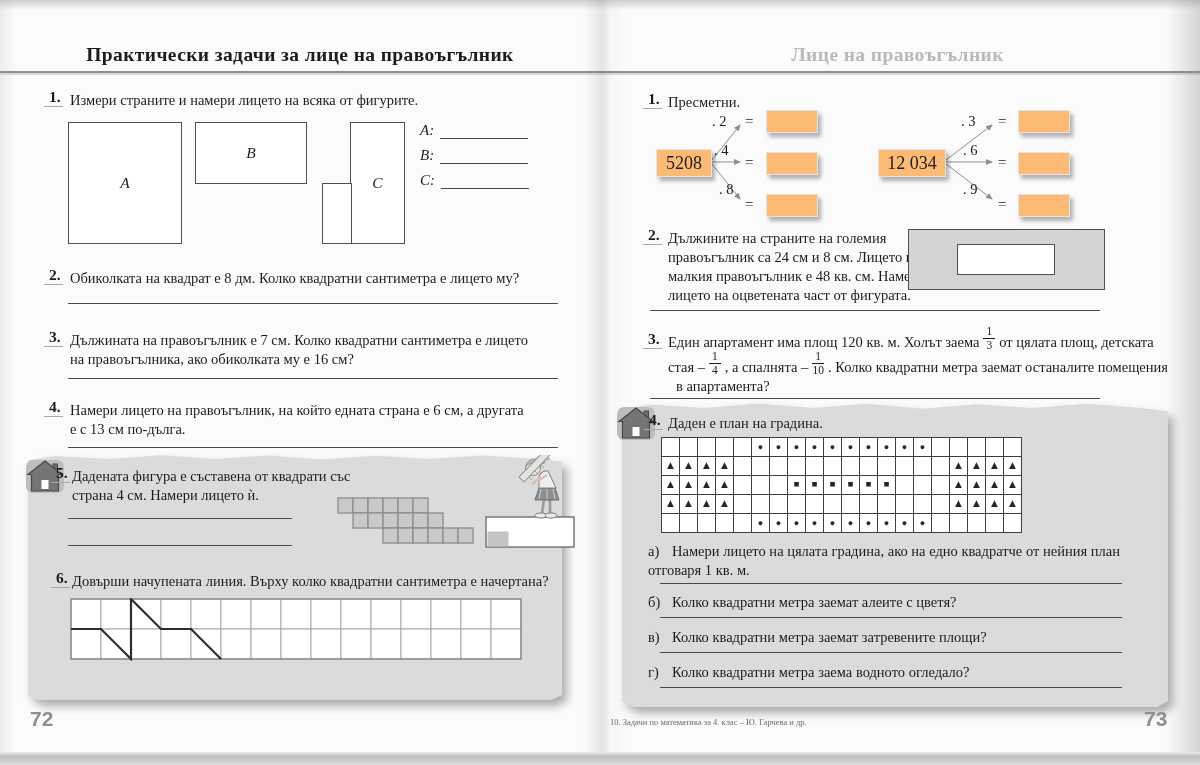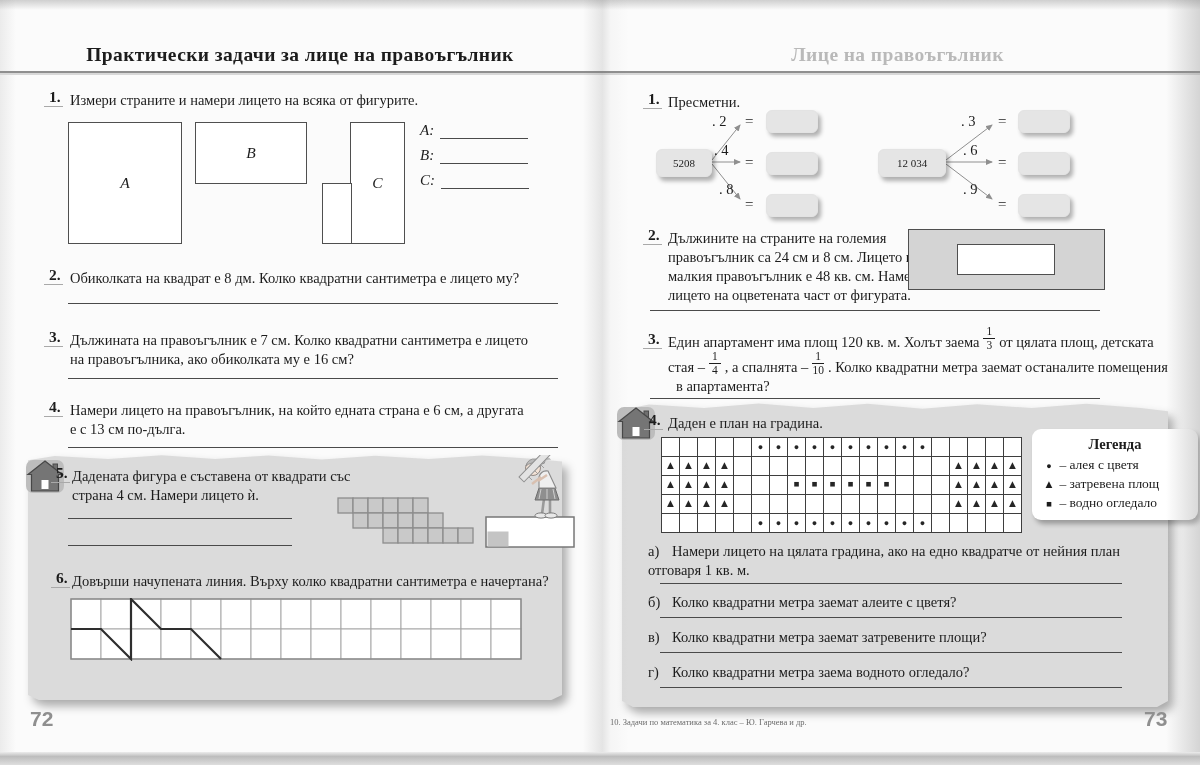--- a/index.html
+++ b/index.html
@@ -23,23 +23,23 @@
   
   .rect-fig{border:1.5px solid #4f4f4f;background:#fff;display:flex;align-items:center;justify-content:center;}
   .fig-label{font-style:italic;font-size:15.5px;}
   .ans-row{display:flex;align-items:flex-end;font-style:italic;font-size:15px;}
   .ans-row .line{display:inline-block;width:88px;border-bottom:1.4px solid #4a4a4a;margin-left:6px;}
   
   .panel-wrap{filter:drop-shadow(5px 6px 5px rgba(0,0,0,0.32));}
   .panel-shape{width:100%;height:100%;background:#dbdbdb;
     clip-path:polygon(0% 2.5%,5% 0.8%,15% 2%,25% 0.5%,35% 2%,45% 0.6%,55% 2.2%,65% 0.7%,75% 2%,85% 0.6%,95% 2%,100% 3%,100% 98%,98% 100%,2% 100%,0% 98%);}
   
-  .wbox{position:absolute;background:#e5e5e5;border:1px solid #e3e3e3;border-radius:6px;
+  .wbox{position:absolute;background:#fdba74;border:1px solid #e3e3e3;border-radius:0;
     box-shadow:3px 3.5px 4px rgba(0,0,0,0.30);display:flex;align-items:center;justify-content:center;
-    font-size:11px;}
+    font-size:18px;}
   .mult{position:absolute;font-size:14.5px;}
   .eq{position:absolute;font-size:15px;}
   .arrows line{stroke:#8f8f8f;stroke-width:1;}
   
   .t2r-outer{border:1.5px solid #4f4f4f;background:#d4d4d4;}
   .t2r-inner{border:1.2px solid #4f4f4f;background:#fff;}
   
   .fracline{display:flex;align-items:flex-end;font-size:14.5px;}
   .frac{display:inline-block;text-align:center;font-size:11.5px;line-height:1.08;margin:0 4px;vertical-align:middle;}
   .frac .n{display:block;border-bottom:1.1px solid #1c1c1c;padding:0 3px;}
@@ -510,26 +510,20 @@
       <div class="gcell">
         <span class="sym-dot">●</span>
       </div>
       <div class="gcell"></div>
       <div class="gcell"></div>
       <div class="gcell"></div>
       <div class="gcell"></div>
       <div class="gcell"></div>
     </div>
 
-  <div class="abs legend" style="left:1032px;top:429px;width:146px;">
-    <div class="legend-title">Легенда</div>
-    <div class="legend-item"><span class="ls sym-dot">●</span> <span>– алея с цветя</span></div>
-    <div class="legend-item"><span class="ls sym-tri">▲</span> <span>– затревена площ</span></div>
-    <div class="legend-item"><span class="ls sym-sq">■</span> <span>– водно огледало</span></div>
-  </div>
 
   <div class="abs ttext" style="left:648px;top:542px;">а)</div>
   <div class="abs ttext" style="left:672px;top:542px;">Намери лицето на цялата градина, ако на едно квадратче от нейния план</div>
   <div class="abs ttext" style="left:648px;top:561px;">отговаря 1 кв. м.</div>
   <div class="abs ansline" style="left:660px;top:583px;width:462px;"></div>
 
   <div class="abs ttext" style="left:648px;top:593px;">б)</div>
   <div class="abs ttext" style="left:672px;top:593px;">Колко квадратни метра заемат алеите с цветя?</div>
   <div class="abs ansline" style="left:660px;top:617px;width:462px;"></div>
 

